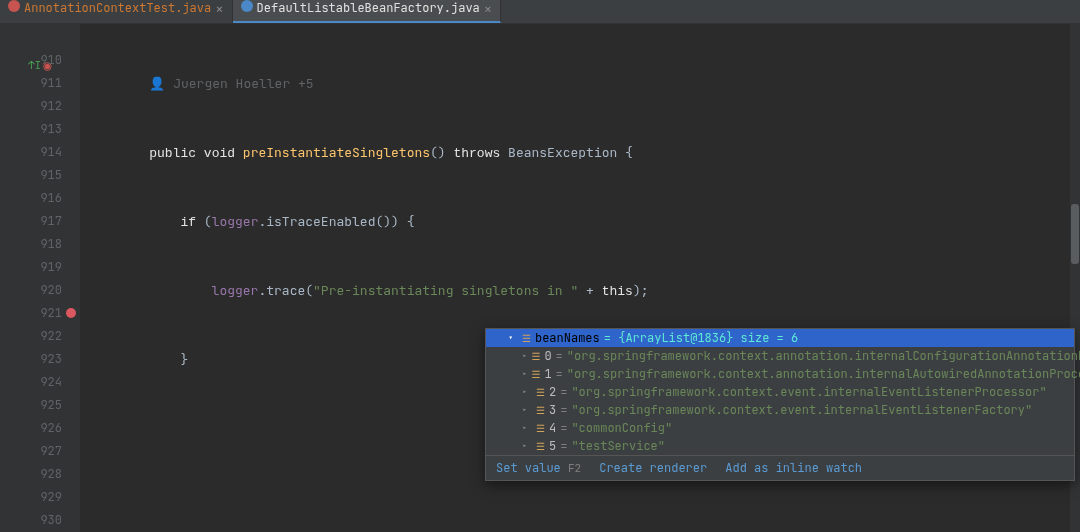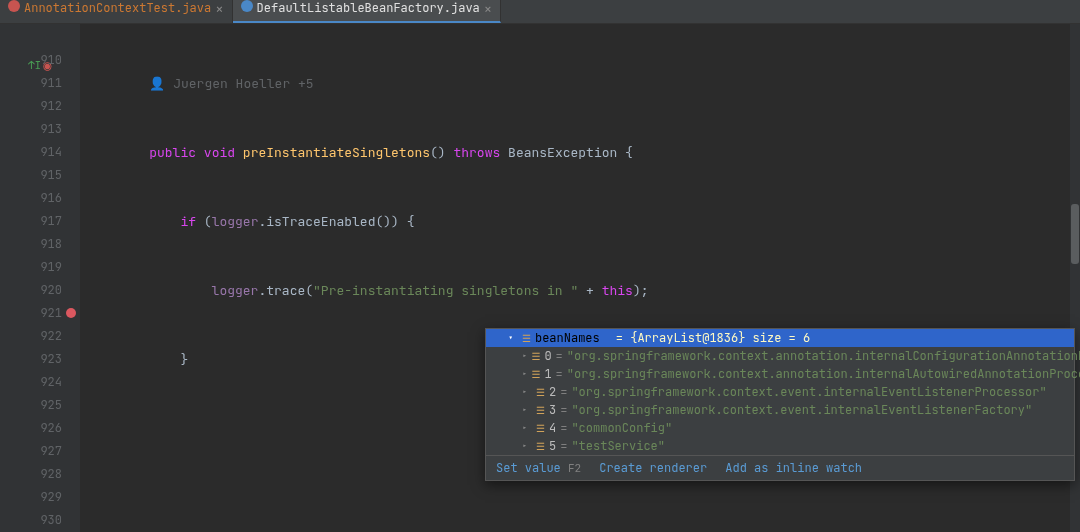--- a/index.html
+++ b/index.html
@@ -69,21 +69,21 @@
 
   .code {
     flex: 1;
     padding-top: 2px;
     line-height: 23px;
     white-space: pre;
     overflow: hidden;
     position: relative;
   }
   .code .line { height: 23px; padding-left: 38px; }
-  .k { color:#d946ef; }
+  .k { color:#e5e5e5;font-family:Liberation Mono, monospace; }
   .m { color:#ffc66d; }
   .t { color:#a9b7c6; }
   .s { color:#6a8759; }
   .p { color:#9876aa; }
   .ann { color:#bb8e3d; }
   .author { color:#606366; }
   .author-icon { color:#606366; }
 
   
   .debug-popup {
@@ -103,21 +103,21 @@
     color:#bbbbbb;
     cursor:pointer;
   }
   .debug-row.sel { background:#2f65ca; color:#fff; }
   .arrow { width:10px; color:#888; font-size:9px; }
   .arrow.sel { color:#fff; }
   .list-icon { color:#d0a25a; font-size:10px; }
   .varname { color:#bbbbbb; }
   .sel .varname { color:#000000; }
   .varsuffix { color:#7f7f7f; }
-  .sel .varsuffix { color:#fef9c3;margin-left:12px; }
+  .sel .varsuffix { color:#5eead4; }
   .valstr { color:#6a8759; }
   .indent1 { padding-left:22px; }
   .indent2 { padding-left:36px; }
   .footer {
     border-top:1px solid #555;
     padding:4px 10px;
     display:flex; gap:18px;
     align-items:center;
   }
   .footer .action { color:#5a9bd4; cursor:pointer; font-size:12px; }

